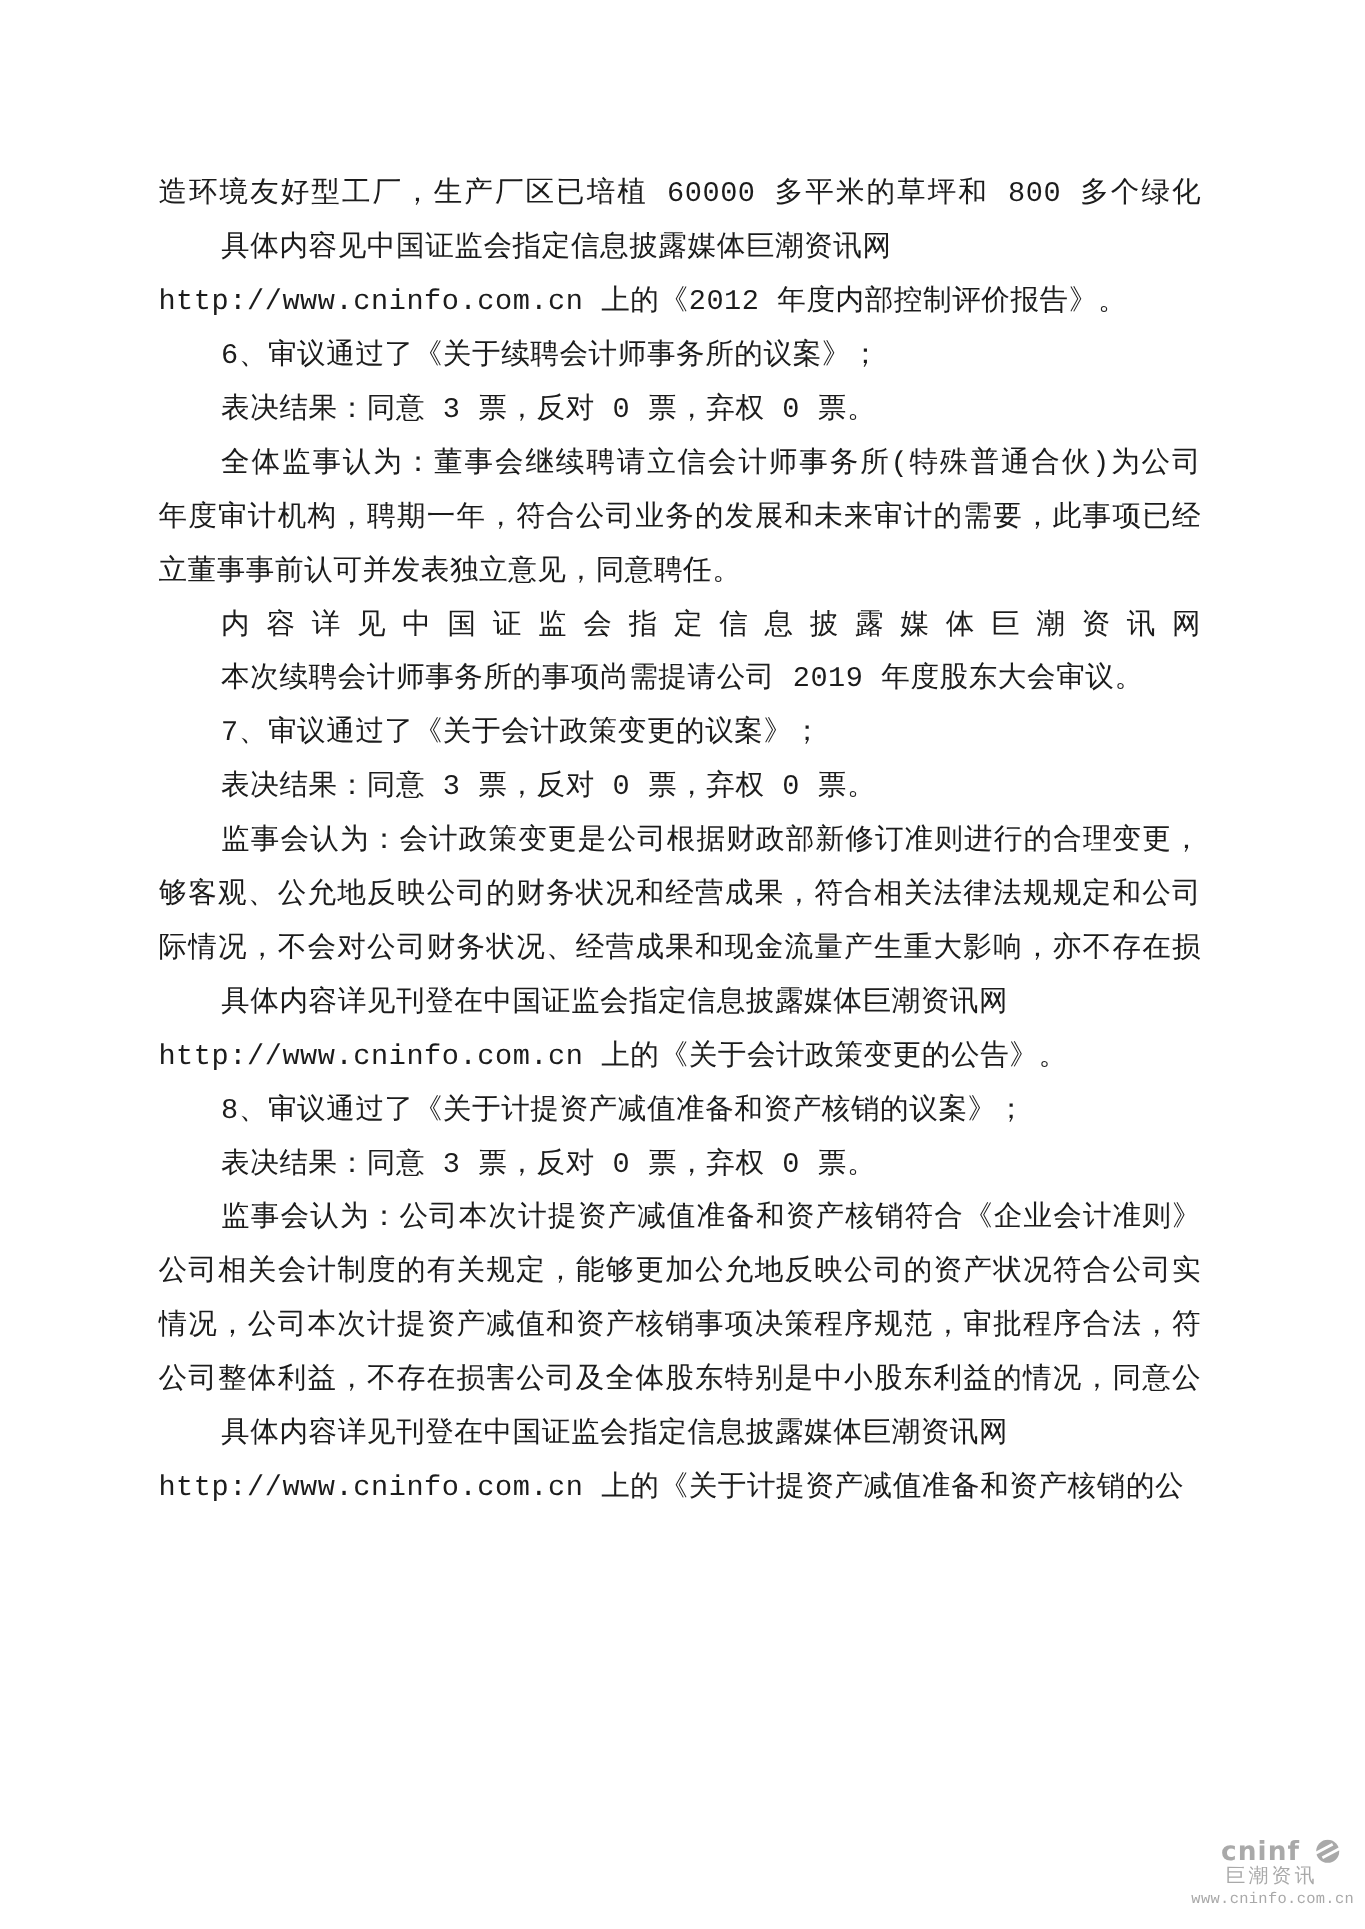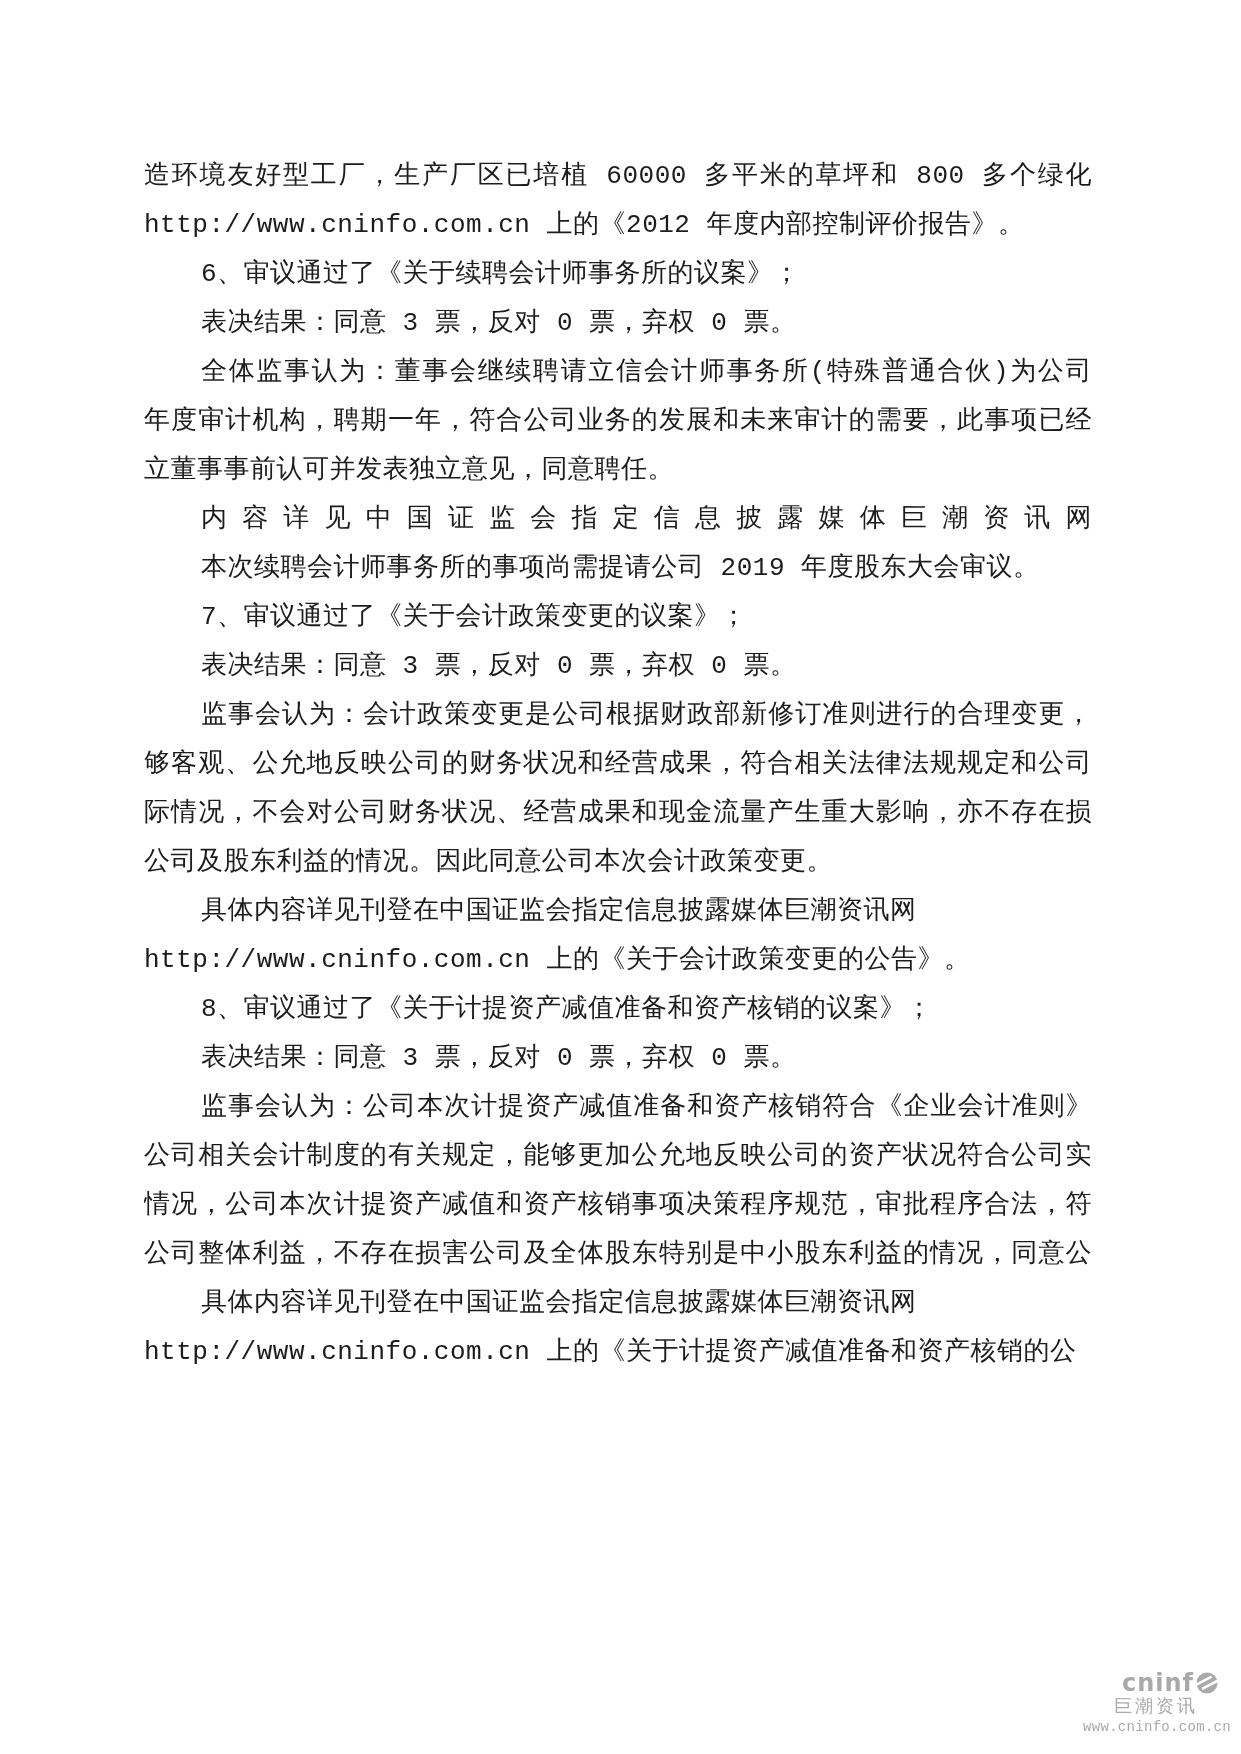--- a/index.html
+++ b/index.html
@@ -34,21 +34,21 @@
     right: 10px;
     bottom: 20px;
     color: #a9a9a9;
     text-align: right;
     line-height: 1;
   }
   .logo-row1 {
     display: flex;
     align-items: center;
     justify-content: flex-end;
-    gap: 2px;
+    gap: 14px;
     margin-right: 13px;
     font-family: "DejaVu Sans", "Liberation Sans", sans-serif;
     font-weight: bold;
     font-size: 24px;
     letter-spacing: 1px;
   }
   .logo-cjk {
     margin-top: 3px;
     margin-right: 33px;
     font-size: 18px;
@@ -61,34 +61,34 @@
     letter-spacing: 0.3px;
   }
 </style>
 </head>
 <body>
 
 <div class="page">
 
   <div class="textblock">
     <div class="line j">造环境友好型工厂，生产厂区已培植 60000 多平米的草坪和 800 多个绿化带，公司</div>
+    <div class="line i">具体内容见中国证监会指定信息披露媒体巨潮资讯网</div>
     <div class="line">http://www.cninfo.com.cn 上的《2012 年度内部控制评价报告》。</div>
     <div class="line i">6、审议通过了《关于续聘会计师事务所的议案》；</div>
     <div class="line i">表决结果：同意 3 票，反对 0 票，弃权 0 票。</div>
     <div class="line i j">全体监事认为：董事会继续聘请立信会计师事务所(特殊普通合伙)为公司 2020</div>
     <div class="line j">年度审计机构，聘期一年，符合公司业务的发展和未来审计的需要，此事项已经独</div>
     <div class="line">立董事事前认可并发表独立意见，同意聘任。</div>
     <div class="line i j">内容详见中国证监会指定信息披露媒体巨潮资讯网 http://www.cninfo.com.cn</div>
     <div class="line i">本次续聘会计师事务所的事项尚需提请公司 2019 年度股东大会审议。</div>
     <div class="line i">7、审议通过了《关于会计政策变更的议案》；</div>
     <div class="line i">表决结果：同意 3 票，反对 0 票，弃权 0 票。</div>
     <div class="line i j">监事会认为：会计政策变更是公司根据财政部新修订准则进行的合理变更，能</div>
     <div class="line j">够客观、公允地反映公司的财务状况和经营成果，符合相关法律法规规定和公司实</div>
     <div class="line j">际情况，不会对公司财务状况、经营成果和现金流量产生重大影响，亦不存在损害</div>
-    <div class="line">公司及股东利益的情况。因此同意公司本次会计政策变更。</div>
     <div class="line i">具体内容详见刊登在中国证监会指定信息披露媒体巨潮资讯网</div>
     <div class="line">http://www.cninfo.com.cn 上的《关于会计政策变更的公告》。</div>
     <div class="line i">8、审议通过了《关于计提资产减值准备和资产核销的议案》；</div>
     <div class="line i">表决结果：同意 3 票，反对 0 票，弃权 0 票。</div>
     <div class="line i j">监事会认为：公司本次计提资产减值准备和资产核销符合《企业会计准则》及</div>
     <div class="line j">公司相关会计制度的有关规定，能够更加公允地反映公司的资产状况符合公司实际</div>
     <div class="line j">情况，公司本次计提资产减值和资产核销事项决策程序规范，审批程序合法，符合</div>
     <div class="line j">公司整体利益，不存在损害公司及全体股东特别是中小股东利益的情况，同意公司</div>
     <div class="line i">具体内容详见刊登在中国证监会指定信息披露媒体巨潮资讯网</div>
     <div class="line">http://www.cninfo.com.cn 上的《关于计提资产减值准备和资产核销的公告》。</div>

